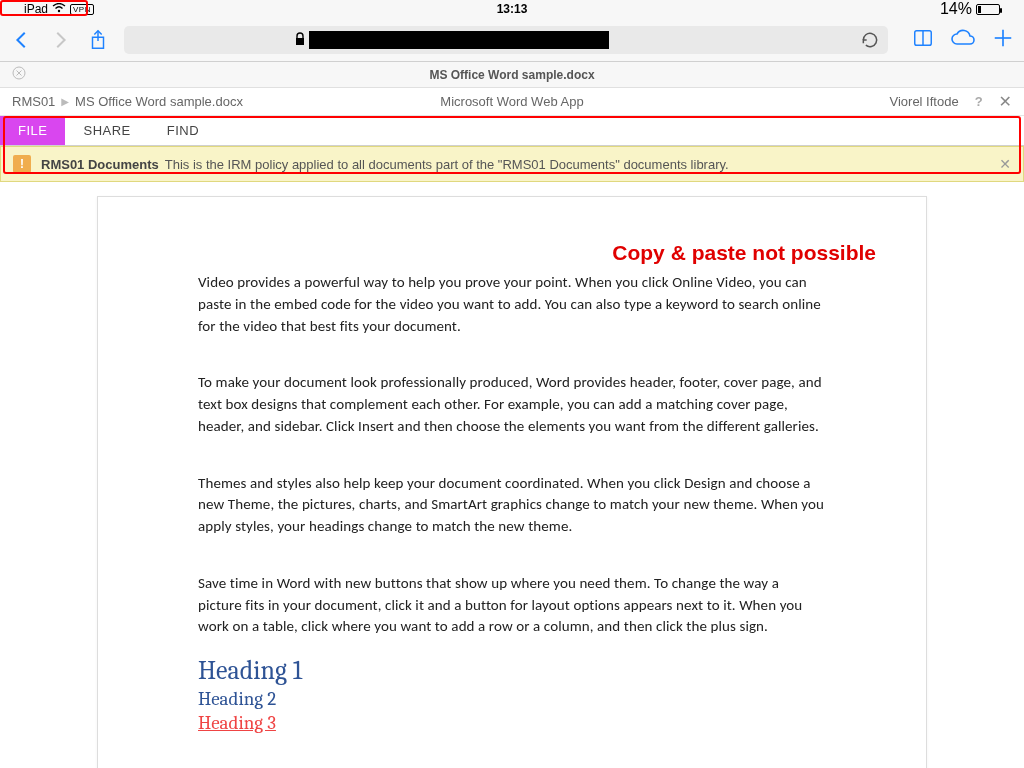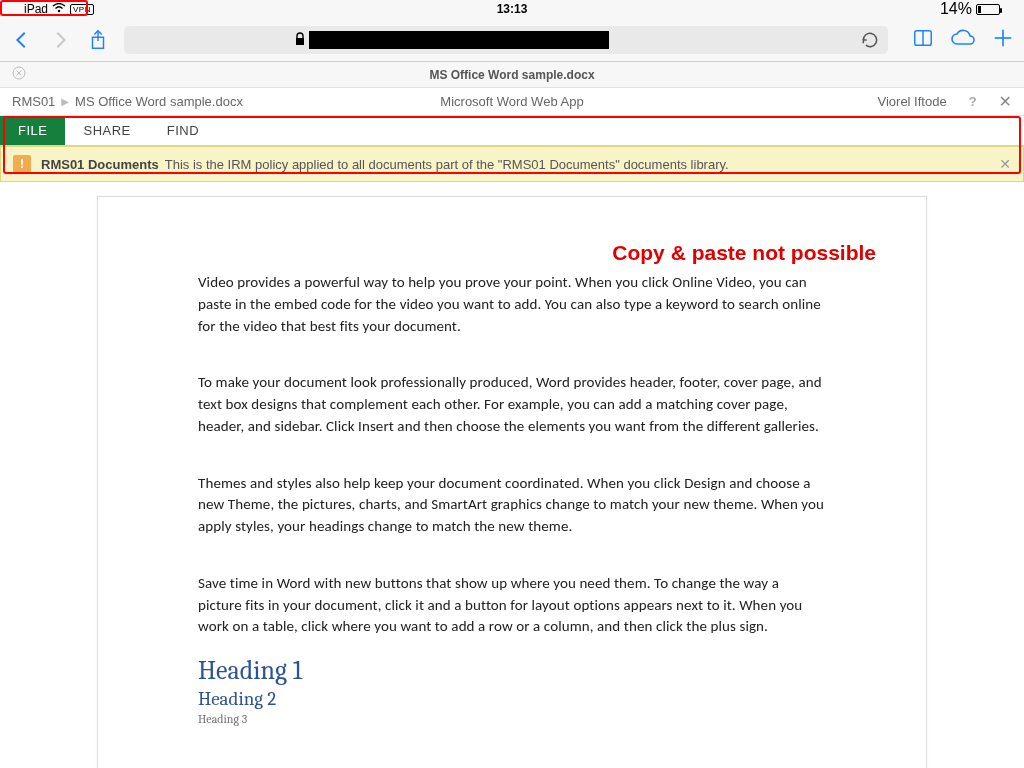--- a/index.html
+++ b/index.html
@@ -24,45 +24,45 @@
 .right-icons { display: flex; align-items: center; gap: 16px; margin-left: 10px; }
 
 
 .tab-row { height: 26px; display: flex; align-items: center; justify-content: center; font-size: 12px; color: #555; font-weight: 600; background: #f7f7f7; border-bottom: 1px solid #e0e0e0; position: relative; }
 .tab-close { position: absolute; left: 12px; color: #aaa; }
 
 
 .crumb-row { height: 28px; display: flex; align-items: center; padding: 0 12px; font-size: 13px; color: #666; background: #fff; border-bottom: 1px solid #e6e6e6; }
 .crumb-row .sep { color: #bbb; padding: 0 6px; font-size: 10px; }
 .crumb-center { position: absolute; left: 50%; transform: translateX(-50%); color: #666; }
-.crumb-right { margin-left: auto; display: flex; align-items: center; gap: 22px; color: #666; }
+.crumb-right { margin-left: auto; display: flex; align-items: center; gap: 16px; color: #666; }
 .crumb-right .q { color: #aaa; font-weight: bold; }
 .crumb-right .x { color: #888; font-size: 16px; }
 
 
 .ribbon { height: 30px; display: flex; align-items: stretch; background: #fff; border-bottom: 1px solid #d0d0d0; }
 .ribbon-tab { padding: 0 18px; display: flex; align-items: center; font-size: 13px; color: #444; letter-spacing: 0.5px; }
-.ribbon-tab.active { background: #15803d; color: #fff; }
+.ribbon-tab.active { background: #d946ef; color: #fff; }
 .red-frame-ribbon { position: absolute; left: 3px; right: 3px; height: 58px; border: 2px solid #ff0000; border-radius: 3px; pointer-events: none; }
 
 
 .banner-wrap { position: relative; }
 .banner { margin: 0; padding: 8px 12px; background: #f9f4c8; border: 1px solid #e0d87f; font-size: 13px; color: #555; display: flex; align-items: center; }
 .banner .warn { width: 18px; height: 18px; background: #f0ad4e; color: #fff; border-radius: 2px; display: flex; align-items: center; justify-content: center; font-weight: bold; font-size: 12px; margin-right: 10px; }
 .banner .title { font-weight: bold; color: #444; margin-right: 6px; }
 .banner .close { margin-left: auto; color: #999; font-size: 14px; }
 
 
 .doc-area { background: #fff; padding: 14px 0 0 0; height: calc(768px - 18px - 44px - 26px - 28px - 30px); overflow: hidden; }
 .page { width: 830px; margin: 0 auto; background: #fff; border: 1px solid #ddd; box-shadow: 0 1px 3px rgba(0,0,0,0.05); padding: 40px 100px 20px 100px; min-height: 900px; position: relative; }
 .annot { position: absolute; top: 44px; right: 50px; color: #e00000; font-weight: bold; font-size: 21px; }
 .para { font-family: Calibri, Arial, sans-serif; font-size: 15px; color: #222; line-height: 1.45; margin-bottom: 18px; letter-spacing: 0.1px; margin-top: 35px; }
 .h1 { font-family: Cambria, Georgia, serif; color: #2e5395; font-size: 26px; margin-top: 8px; margin-bottom: 2px; }
 .h2 { font-family: Cambria, Georgia, serif; color: #2e5395; font-size: 19px; margin-bottom: 2px; }
-.h3 { font-family: Cambria, Georgia, serif; color: #737373; font-size: 12px; }
+.h3 { font-family: Cambria, Georgia, serif; color: #ef4444; font-size: 19px; text-decoration: underline; }
 
 svg.icon { width: 22px; height: 22px; }
 .battery { width: 24px; height: 11px; border: 1px solid #000; border-radius: 2px; position: relative; display:inline-block; }
 .battery::after { content:''; position:absolute; right:-3px; top:3px; width:2px; height:5px; background:#000; border-radius:1px; }
 .battery .fill { position:absolute; left:1px; top:1px; bottom:1px; width:14%; background:#000; }
 </style>
 </head>
 <body>
 
 <div class="status-bar">

